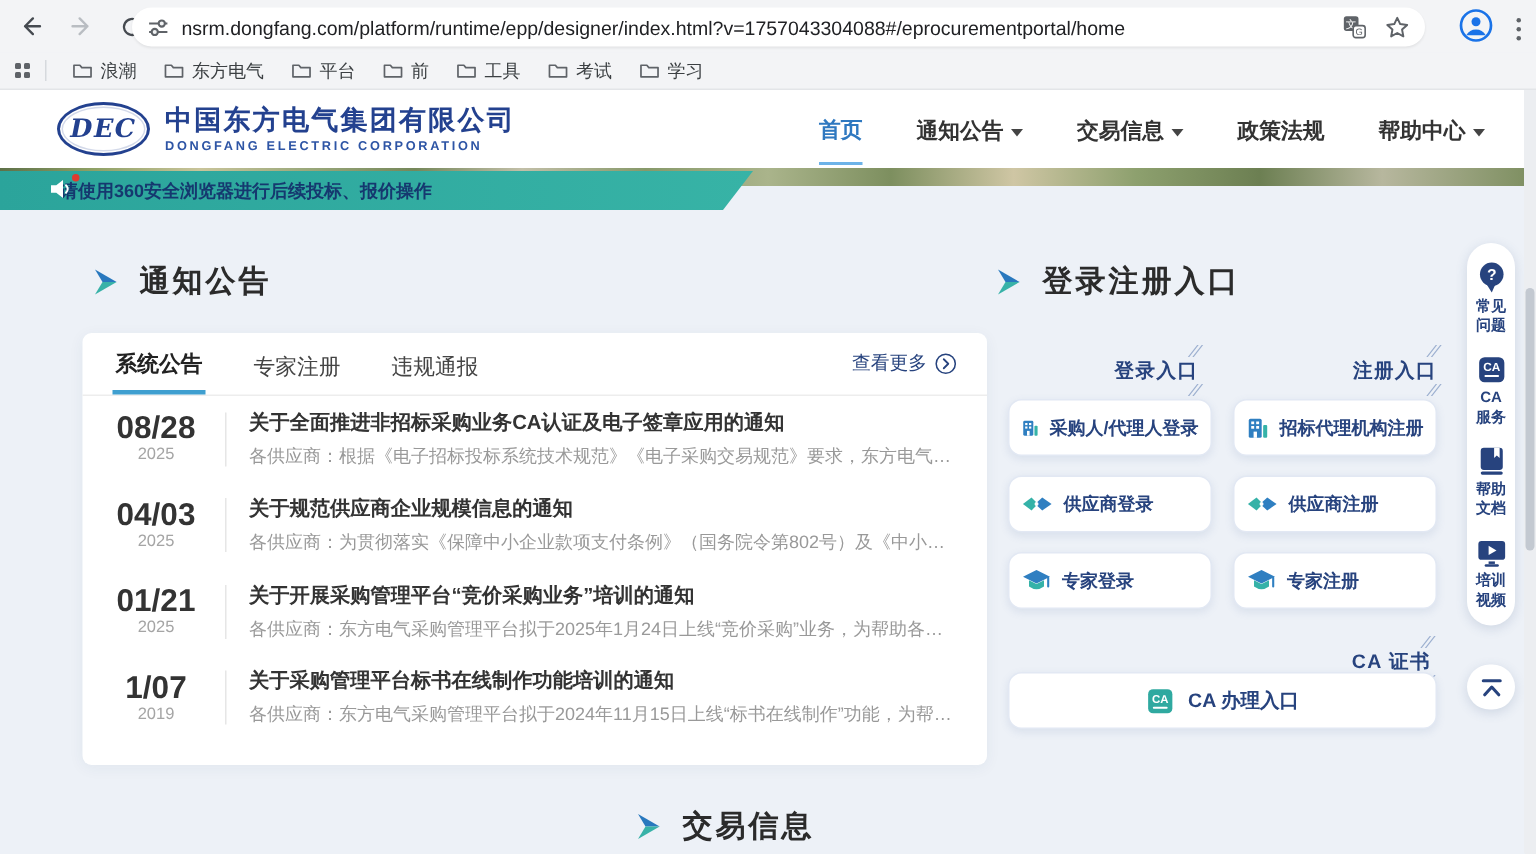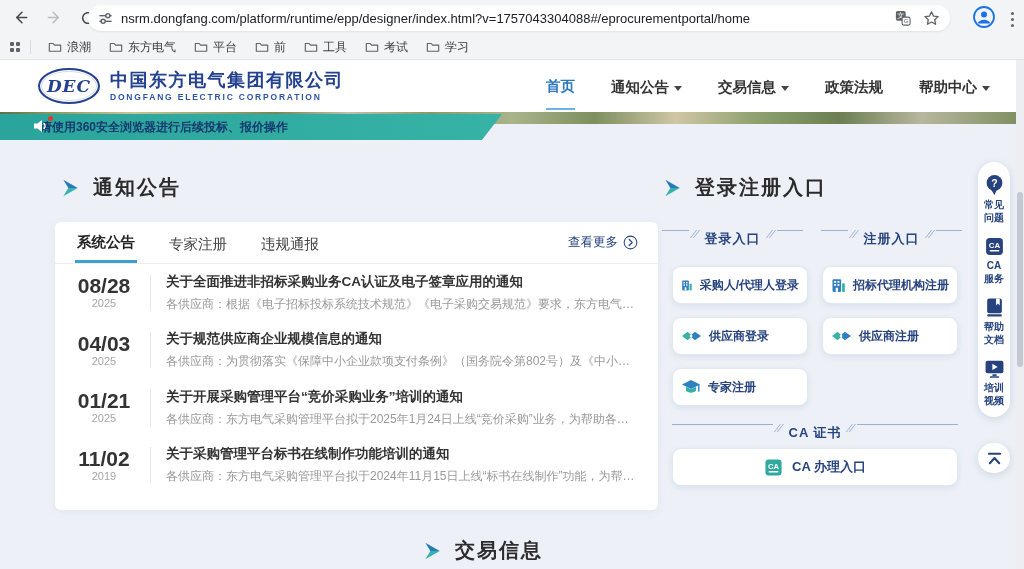--- a/index.html
+++ b/index.html
@@ -55,21 +55,21 @@
   .notice-row { display:flex; align-items:center; height:57.5px; padding:0 18px; cursor:pointer; }
   .n-date { width:62px; text-align:center; flex-shrink:0; }
   .n-date .d { font-size:21px; font-weight:bold; color:#333; line-height:19px; }
   .n-date .y { font-size:11px; color:#a5a5a5; margin-top:2px; }
   .n-sep { width:1px; height:36px; background:#e6e6e6; margin:0 15px; flex-shrink:0; }
   .n-text { min-width:0; }
   .n-title { font-size:13.5px; font-weight:bold; color:#333; white-space:nowrap; overflow:hidden; text-overflow:ellipsis; margin-bottom:5px; }
   .n-sum { font-size:12px; color:#999; white-space:nowrap; overflow:hidden; text-overflow:ellipsis; }
 
   
-  .deco { display:flex; align-items:flex-start; }
+  .deco { display:flex; align-items:flex-end;flex-direction:column; }
   .deco .lbl { font-size:13px; font-weight:bold; color:#27437e; letter-spacing:1px; margin:0 4px; white-space:nowrap; }
   .dl { flex:1; height:1px; background:#9db0d0; }
   .ds { position:relative; width:8px; height:8px; margin:0 2px; }
   .ds::before,.ds::after { content:""; position:absolute; top:0; width:1px; height:8px; background:#9db0d0; transform:skewX(-38deg); }
   .ds::before { left:2px; } .ds::after { left:5px; }
   .group-row { position:absolute; left:662px; top:230px; width:300px; display:flex; gap:18px; }
   .group-row .deco { flex:1; }
   .btn-grid { position:absolute; left:672px; top:266px; width:286px; display:grid; grid-template-columns:136px 136px; grid-column-gap:14px; grid-row-gap:13px; }
   .p-btn { height:38px; background:#fff; border:1px solid #e2e8f3; border-radius:9px; box-shadow:0 2px 6px rgba(90,120,170,.14); display:flex; align-items:center; gap:7px; padding:0 8px; font-size:12px; font-weight:bold; color:#27437e; cursor:pointer; white-space:nowrap; }
   .ca-deco { position:absolute; left:672px; top:424px; width:286px; }
@@ -287,21 +287,21 @@
       <div class="y">2025</div>
     </div>
     <div class="n-sep"></div>
     <div class="n-text">
       <div class="n-title">关于开展采购管理平台“竞价采购业务”培训的通知</div>
       <div class="n-sum">各供应商：东方电气采购管理平台拟于2025年1月24日上线“竞价采购”业务，为帮助各供…</div>
     </div>
   </div>
   <div class="notice-row">
     <div class="n-date">
-      <div class="d">11/02</div>
+      <div class="d">1/07</div>
       <div class="y">2019</div>
     </div>
     <div class="n-sep"></div>
     <div class="n-text">
       <div class="n-title">关于采购管理平台标书在线制作功能培训的通知</div>
       <div class="n-sum">各供应商：东方电气采购管理平台拟于2024年11月15日上线“标书在线制作”功能，为帮…</div>
     </div>
   </div>
 </div>
 
@@ -370,20 +370,28 @@
       <circle cx="10.5" cy="8" r="1.4" fill="#fff"></circle>
     </svg>
     <span>供应商注册</span>
   </div>
   <div class="p-btn">
     <svg width="20" height="17" viewBox="0 0 20 17">
       <polygon points="10,1 19,5.5 10,10 1,5.5" fill="#2f7fc1"></polygon>
       <path d="M5 7.8 v4.2 q5 3.6 10 0 v-4.2 l-5 2.5 z" fill="#35b2a8"></path>
       <line x1="17.8" y1="6.2" x2="17.8" y2="12" stroke="#2f7fc1" stroke-width="1.4" stroke-linecap="round"></line>
     </svg>
+    <span>专家登录</span>
+  </div>
+  <div class="p-btn">
+    <svg width="20" height="17" viewBox="0 0 20 17">
+      <polygon points="10,1 19,5.5 10,10 1,5.5" fill="#2f7fc1"></polygon>
+      <path d="M5 7.8 v4.2 q5 3.6 10 0 v-4.2 l-5 2.5 z" fill="#35b2a8"></path>
+      <line x1="17.8" y1="6.2" x2="17.8" y2="12" stroke="#2f7fc1" stroke-width="1.4" stroke-linecap="round"></line>
+    </svg>
     <span>专家注册</span>
   </div>
 </div>
 
 <div class="ca-deco deco">
   <i class="dl"></i>
     <i class="ds"></i>
     <span class="lbl">CA 证书</span>
     <i class="ds"></i>
     <i class="dl"></i>

